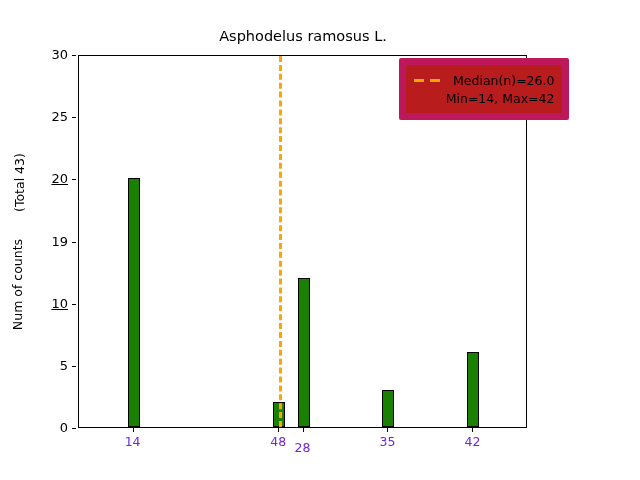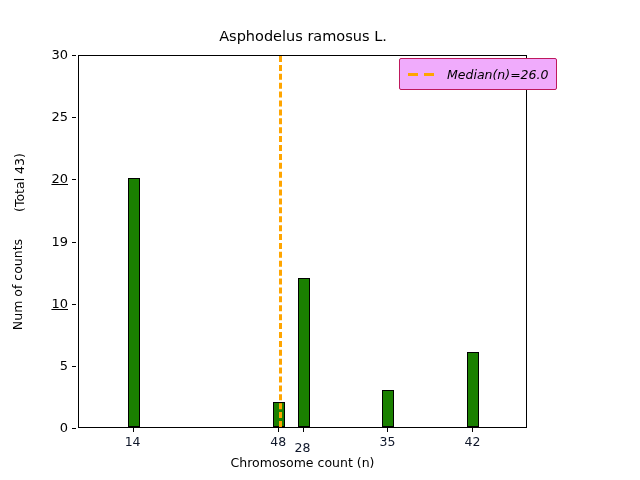--- a/index.html
+++ b/index.html
@@ -83,21 +83,21 @@
     height: 4px;
     background: #000000;
   }
   .x-tick-label {
     position: absolute;
     top: 435px;
     width: 40px;
     margin-left: -20px;
     text-align: center;
     font-size: 12.5px;
-    color: #0f172a;
+    color: #6d28d9;
     line-height: 14px;
   }
   #xlabel {
     position: absolute;
     left: 78px;
     top: 455px;
     width: 449px;
     text-align: center;
     font-size: 12.5px;
     color: #000000;
@@ -127,26 +127,25 @@
     left: -31px;
     top: 175px;
     width: 100px;
     text-align: center;
   }
   
   #legend {
     position: absolute;
     left: 399px;
     top: 58px;
-    border: 1px solid #be185d;
-    background: #f0abfc;
+    border: 7px solid #be185d;
+    background: #b91c1c;
     border-radius: 2px;
     padding: 6px 8px 6px 7px;
     box-sizing: border-box;
-    font-style: italic;
   }
   .legend-row {
     display: flex;
     align-items: center;
     height: 18px;
   }
   .legend-swatch {
     width: 32px;
     height: 18px;
     position: relative;
@@ -211,33 +210,35 @@
       <div class="x-tick-mark" style="left: 278.23px;"></div>
       <div class="x-tick-label" style="left: 278.23px;">48</div>
       <div class="x-tick-mark" style="left: 302.5px;"></div>
       <div class="x-tick-label" style="left: 302.5px; margin-top: 6px;">28</div>
       <div class="x-tick-mark" style="left: 387.446px;"></div>
       <div class="x-tick-label" style="left: 387.446px;">35</div>
       <div class="x-tick-mark" style="left: 472.392px;"></div>
       <div class="x-tick-label" style="left: 472.392px;">42</div>
     </div>
 
-  <div id="xlabel">Chromosome count (n)</div>
 
   <div id="plot-area">
     <div id="bars-layer">
         <div class="bar" style="left: 48.6081px; width: 12px; height: 248.667px; background: rgb(26, 128, 0); border-color: rgb(0, 0, 0);"></div>
         <div class="bar" style="left: 194.23px; width: 12px; height: 24.8667px; background: rgb(26, 128, 0); border-color: rgb(0, 0, 0);"></div>
         <div class="bar" style="left: 218.5px; width: 12px; height: 149.2px; background: rgb(26, 128, 0); border-color: rgb(0, 0, 0);"></div>
         <div class="bar" style="left: 303.446px; width: 12px; height: 37.3px; background: rgb(26, 128, 0); border-color: rgb(0, 0, 0);"></div>
         <div class="bar" style="left: 388.392px; width: 12px; height: 74.6px; background: rgb(26, 128, 0); border-color: rgb(0, 0, 0);"></div>
       </div>
     <div id="median-line" style="left: 200.23px; border-left-color: rgb(255, 165, 0);"></div>
   </div>
 
   <div id="legend">
     <div class="legend-row">
       <span class="legend-swatch"></span>
       <span class="legend-text">Median(n)=26.0</span>
     </div>
+    <div class="legend-row-2">
+      <span class="legend-text">Min=14, Max=42</span>
+    </div>
   </div>
 
 </div>
 
 </body></html>

